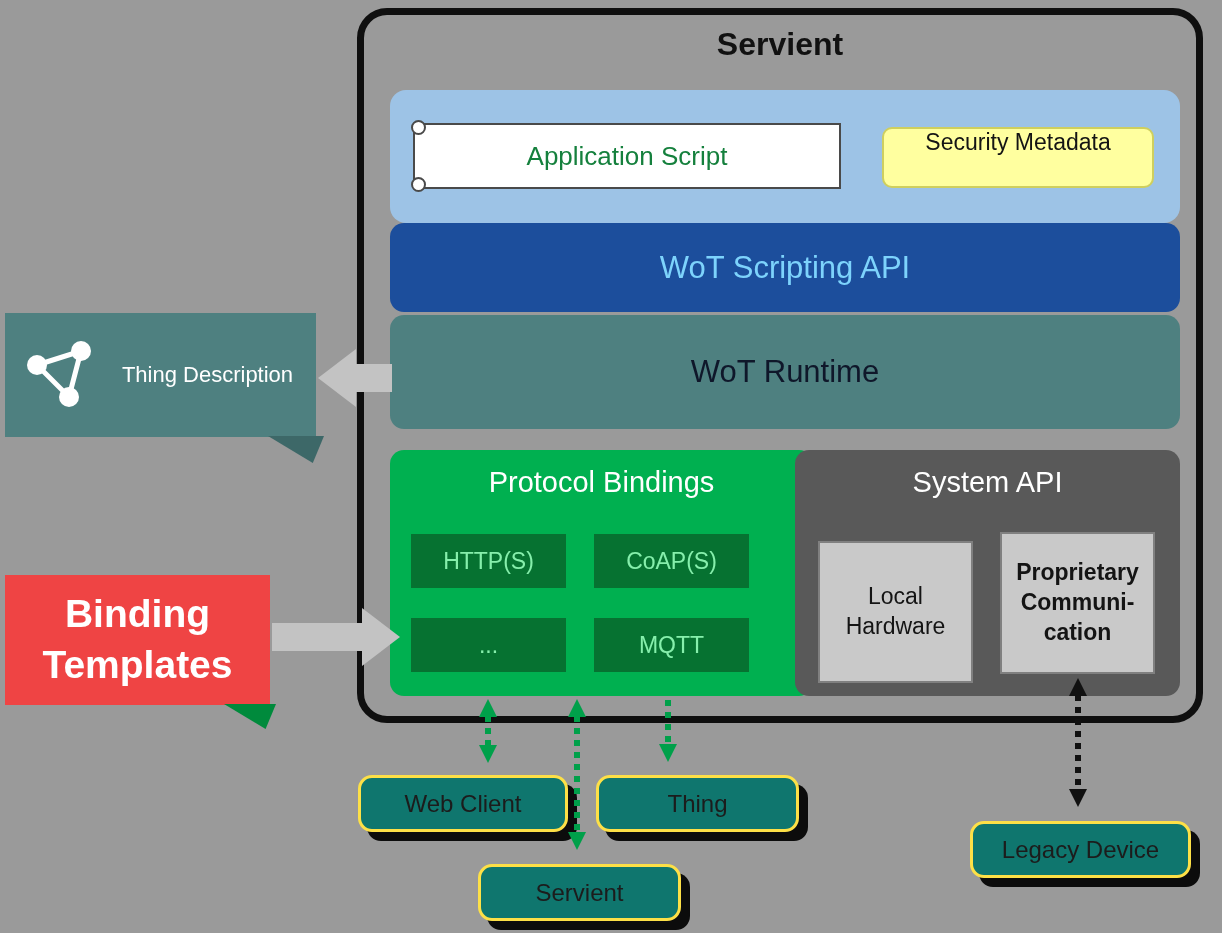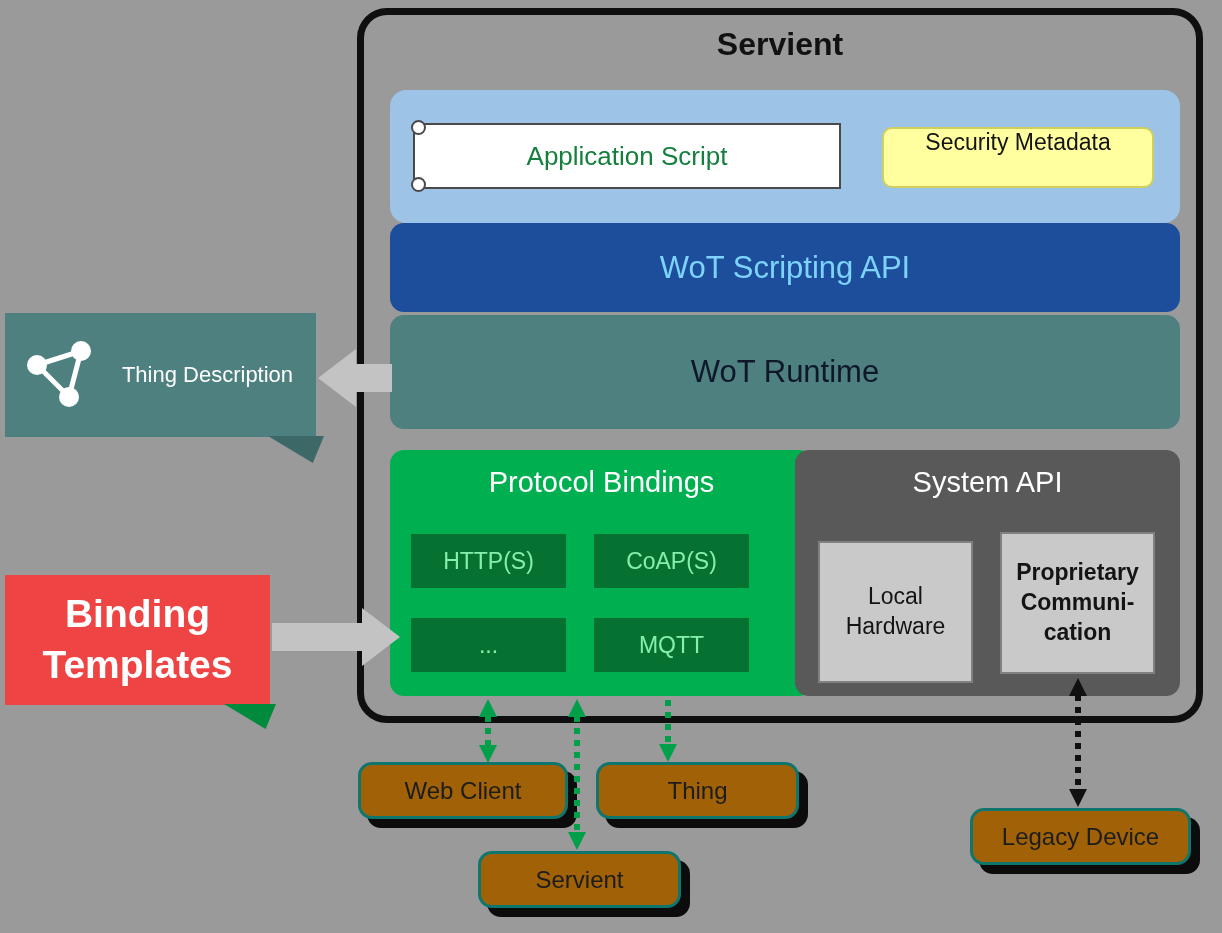--- a/index.html
+++ b/index.html
@@ -91,24 +91,24 @@
   .garrow{background:#c3c3c3;}
   .arrL-head{left:318px;top:349px;width:0;height:0;
     border-right:38px solid #c3c3c3;border-top:29px solid transparent;border-bottom:29px solid transparent;}
   .arrL-body{left:354px;top:364px;width:38px;height:28px;}
   .arrR-body{left:272px;top:623px;width:92px;height:28px;}
   .arrR-head{left:362px;top:608px;width:0;height:0;
     border-left:38px solid #c3c3c3;border-top:29px solid transparent;border-bottom:29px solid transparent;}
 
   
   .ext-node{
-    background:#a16207;border:3px solid #0f766e;border-radius:14px;box-sizing:border-box;
+    background:#0f766e;border:3px solid #fde047;border-radius:14px;box-sizing:border-box;
     box-shadow:9px 9px 0 #0c0c0c;
     display:flex;align-items:center;justify-content:center;
-    font-size:24px;color:#1c1c1c;
+    font-size:24px;color:#1c1c1c;margin-top:13px;
   }
   .web-client{left:358px;top:762px;width:210px;height:57px;}
   .thing-node{left:596px;top:762px;width:203px;height:57px;}
   .servient-node{left:478px;top:851px;width:203px;height:57px;}
   .legacy-node{left:970px;top:808px;width:221px;height:57px;}
 
   .overlay{left:0;top:0;pointer-events:none;}
 </style>
 </head>
 <body>

